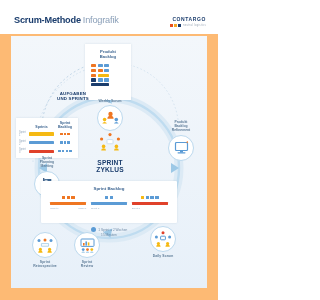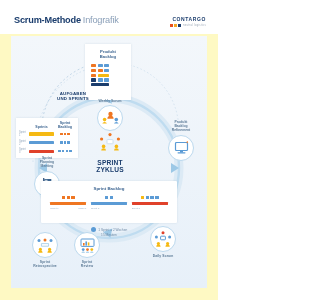--- a/index.html
+++ b/index.html
@@ -5,21 +5,21 @@
   html,body{margin:0;padding:0;}
   body{
     width:218px;height:300px;
     background:#ffffff;
     font-family:"Liberation Sans", sans-serif;
     overflow:hidden;
     position:relative;
   }
   .page{
     position:absolute;inset:0;
-    background:#fef9c3;
+    background:#fdba74;
     box-sizing:border-box;
     padding:16px;
   }
   
   .header{
     position:absolute;left:0;top:0;width:218px;height:34px;
     background:#ffffff;
   }
   .title{
     position:absolute;left:14px;top:15px;

